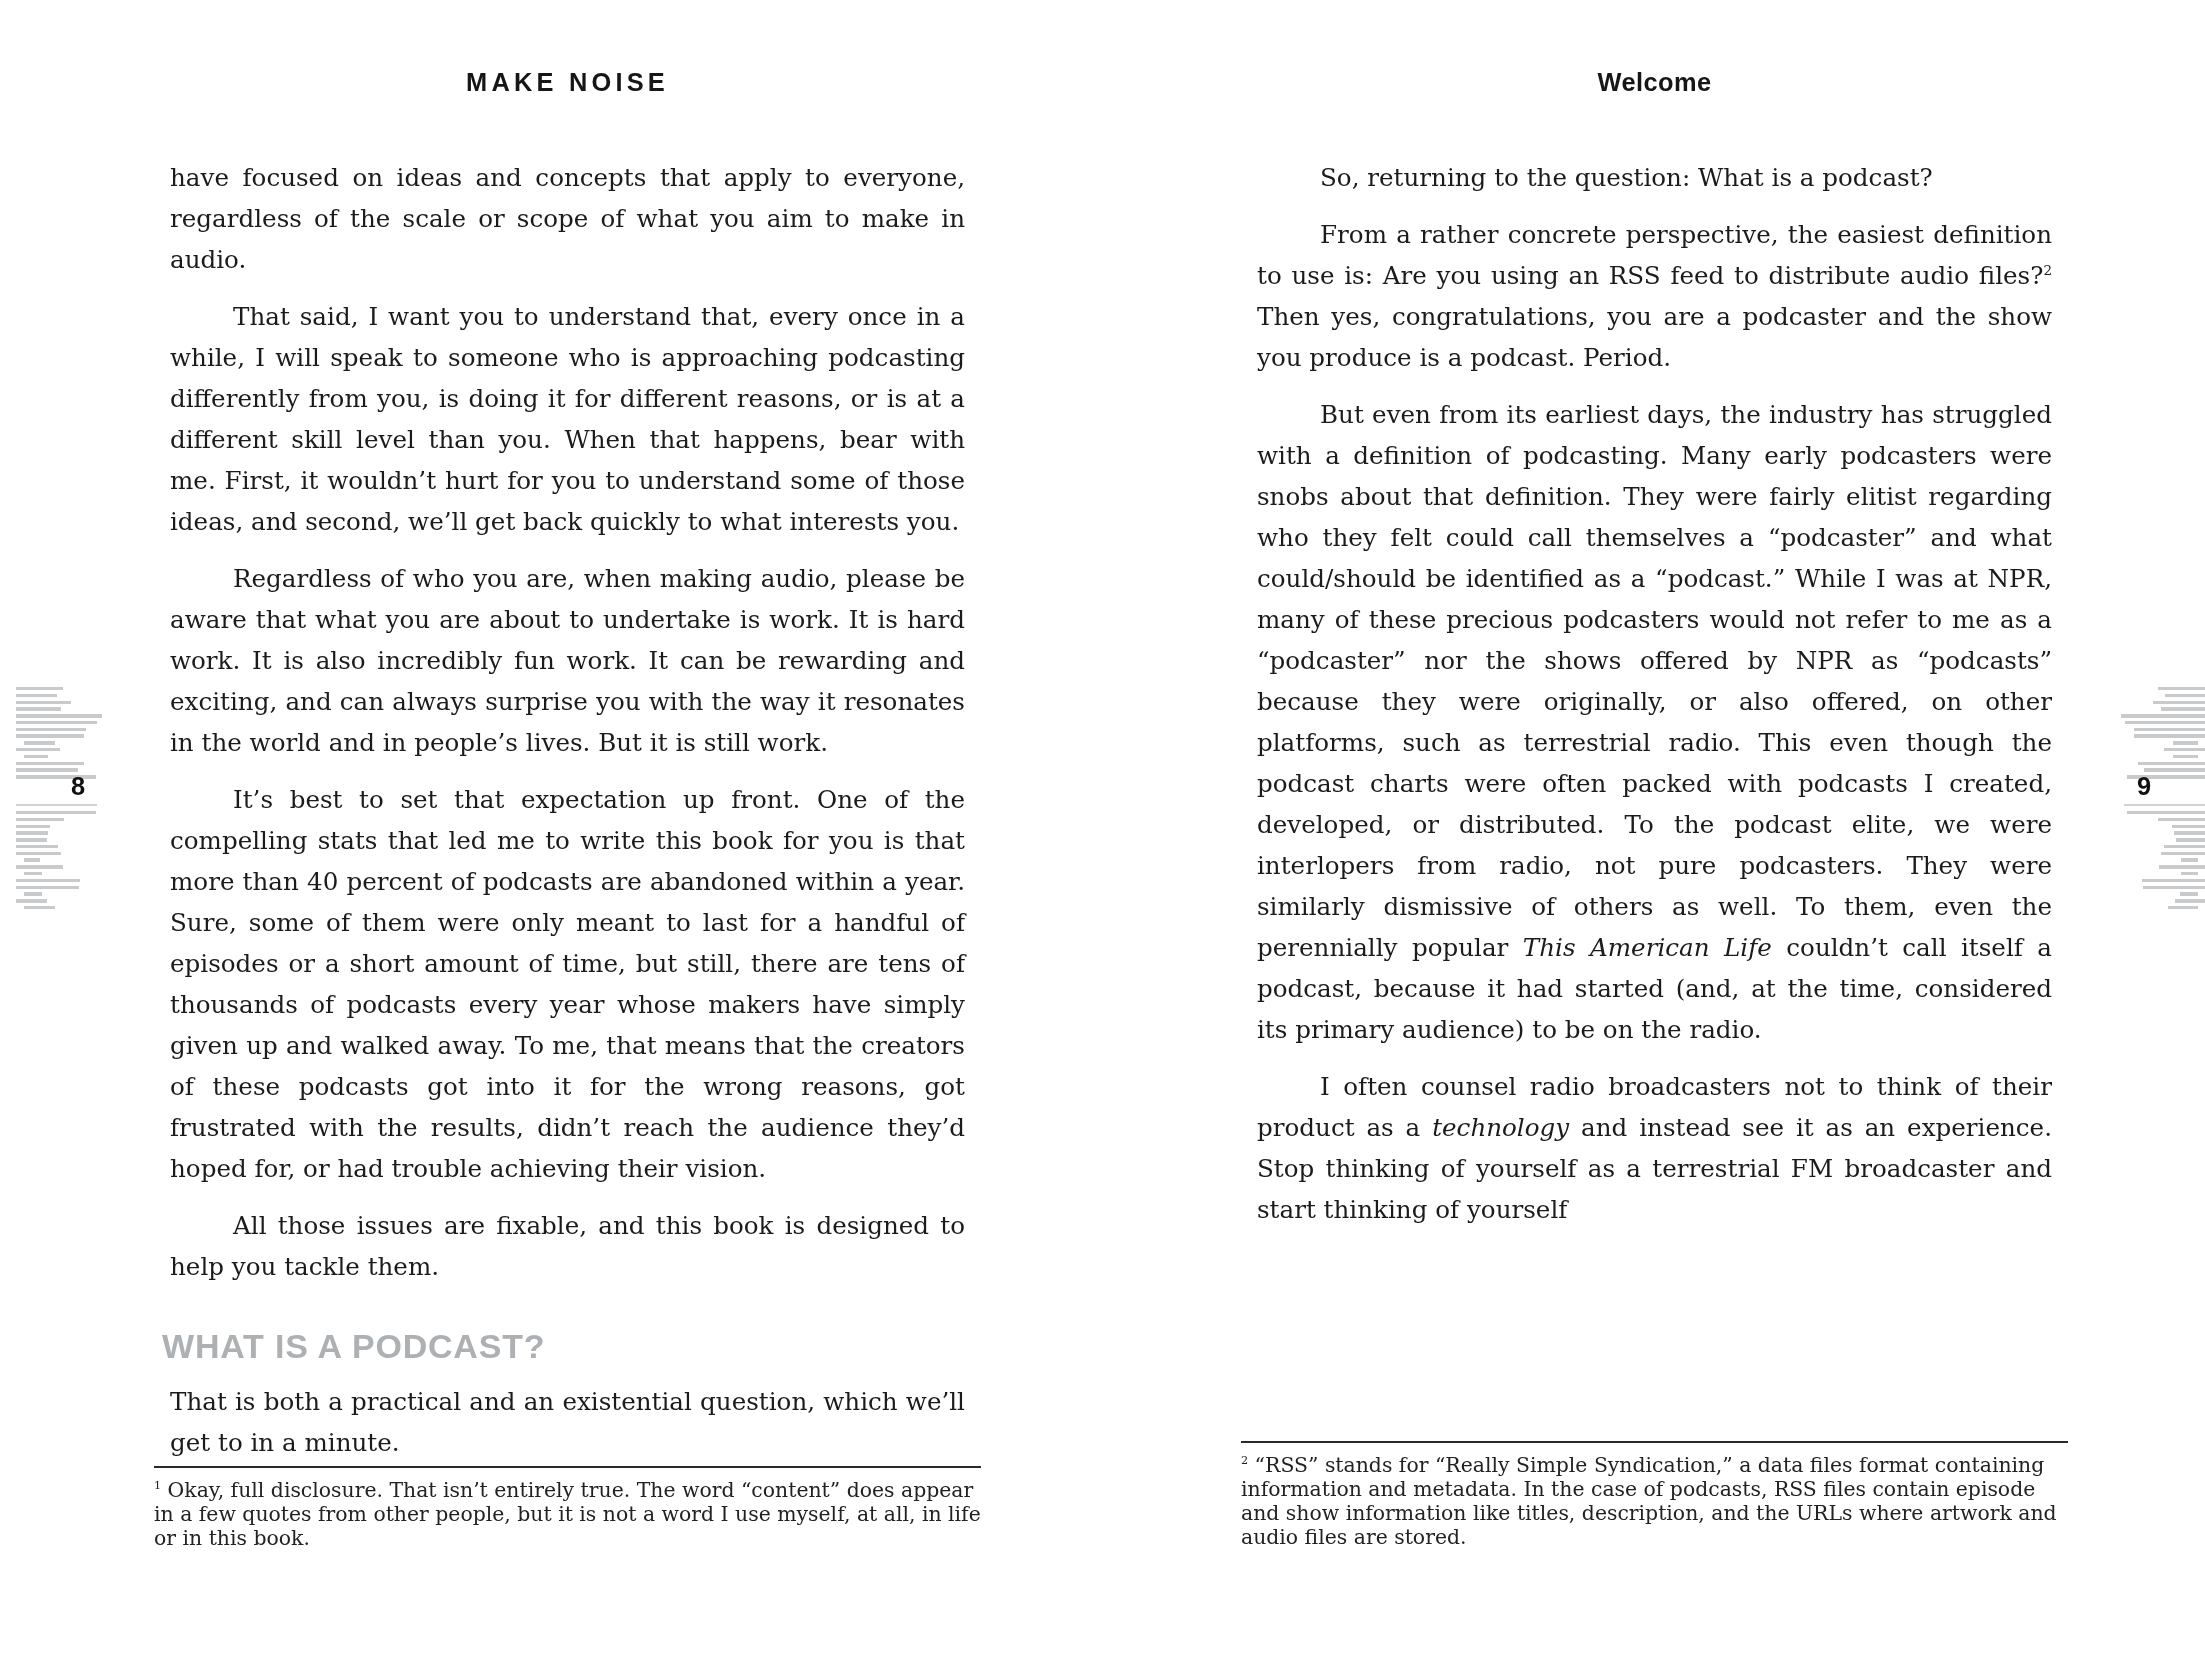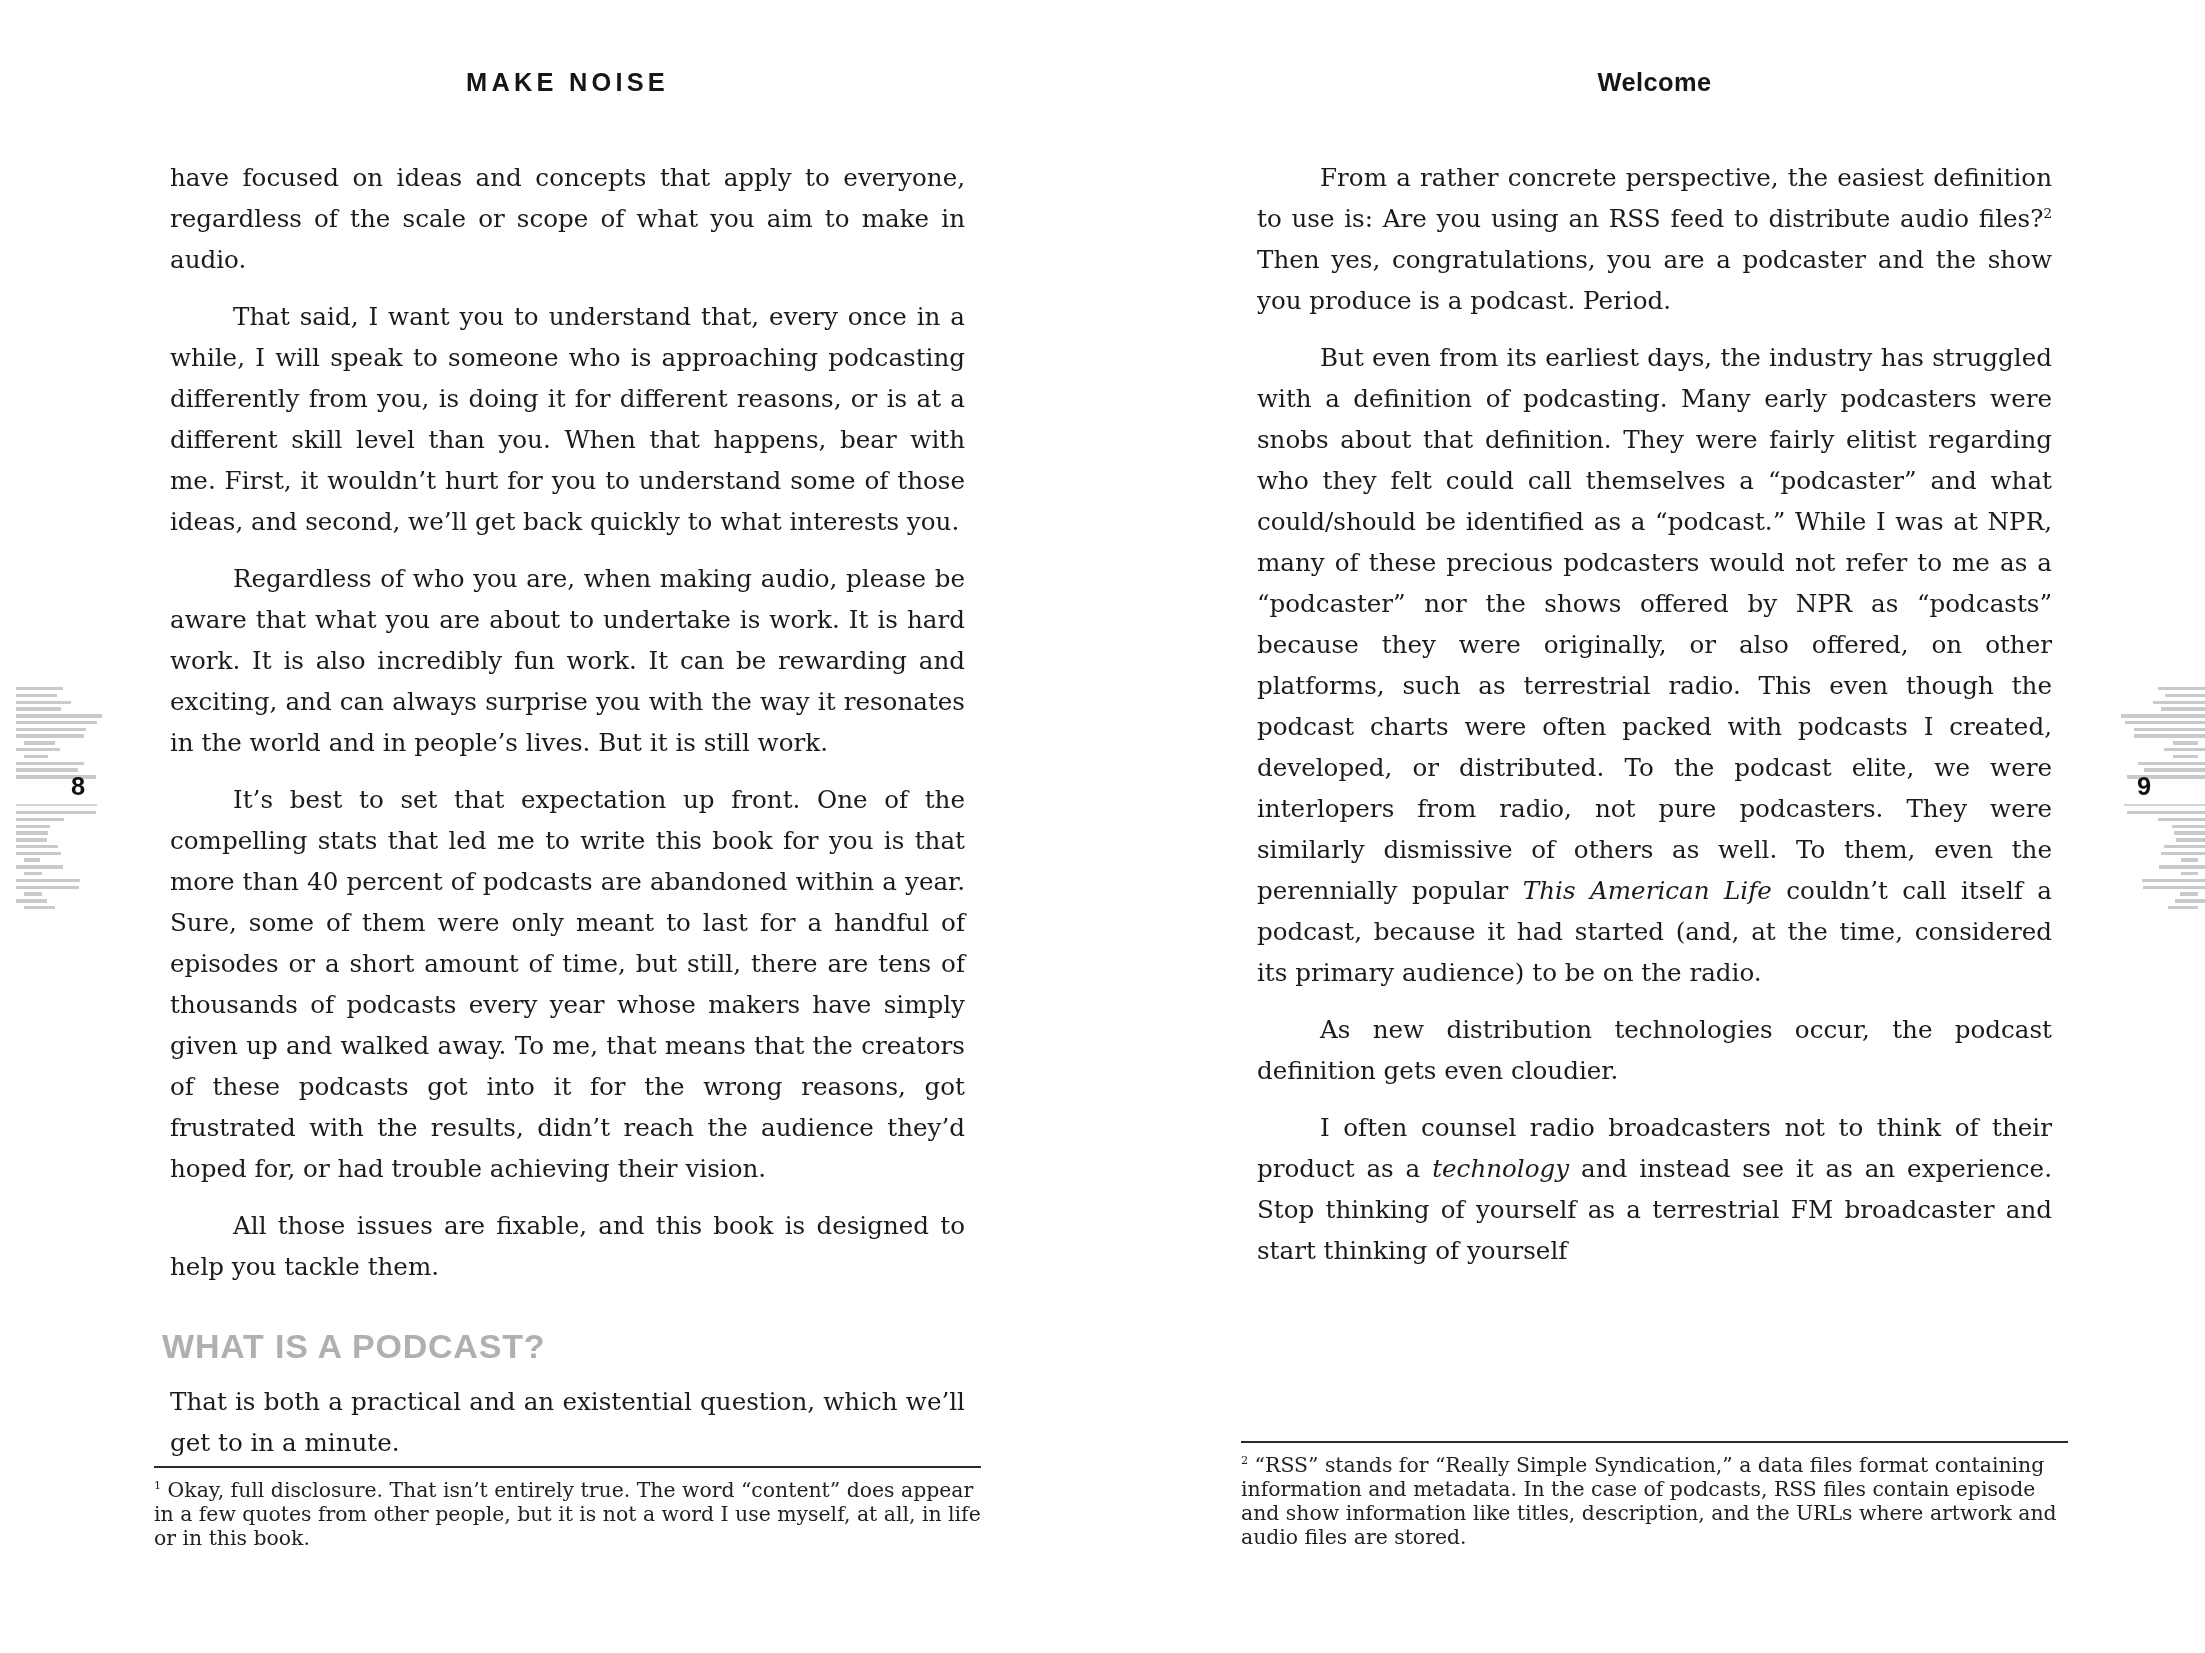--- a/index.html
+++ b/index.html
@@ -133,23 +133,23 @@
       <div class="bar" style="width: 31px; background: rgb(201, 202, 203); margin-left: 7.6px;"></div>
     </div>
   <div class="edge-rule" style="width: 81px; background: rgb(210, 211, 212);"></div>
   <div class="page-number">8</div>
 </section>
 
 <section class="page" id="right-page">
   <header class="running-head">Welcome</header>
 
   <div class="body-text">
+      <p class="para indent"><span>So, returning to the question: What is a podcast?</span></p>
       <p class="para indent"><span>From a rather concrete perspective, the easiest definition to use is: Are you using an RSS feed to distribute audio files?</span><sup>2</sup><span> Then yes, congratulations, you are a podcaster and the show you produce is a podcast. Period.</span></p>
       <p class="para indent"><span>But even from its earliest days, the industry has struggled with a definition of podcasting. Many early podcasters were snobs about that definition. They were fairly elitist regarding who they felt could call themselves a “podcaster” and what could/should be identified as a “podcast.” While I was at NPR, many of these precious podcasters would not refer to me as a “podcaster” nor the shows offered by NPR as “podcasts” because they were originally, or also offered, on other platforms, such as terrestrial radio. This even though the podcast charts were often packed with podcasts I created, developed, or distributed. To the podcast elite, we were interlopers from radio, not pure podcasters. They were similarly dismissive of others as well. To them, even the perennially popular </span><span class="italic">This American Life</span><span> couldn’t call itself a podcast, because it had started (and, at the time, considered its primary audience) to be on the radio.</span></p>
-      <p class="para indent"><span>As new distribution technologies occur, the podcast definition gets even cloudier.</span></p>
       <p class="para indent"><span>I often counsel radio broadcasters not to think of their product as a </span><span class="italic">technology</span><span> and instead see it as an experience. Stop thinking of yourself as a terrestrial FM broadcaster and start thinking of yourself</span></p>
     </div>
 
   <footer class="footnote"><sup>2</sup><span> “RSS” stands for “Really Simple Syndication,” a data files format containing information and metadata. In the case of podcasts, RSS files contain episode and show information like titles, description, and the URLs where artwork and audio files are stored.</span></footer>
 
   <div class="waveform top">
       <div class="bar" style="width: 48px; background: rgb(201, 202, 203); margin-right: 0px;"></div>
       <div class="bar" style="width: 41px; background: rgb(201, 202, 203); margin-right: 0px;"></div>
       <div class="bar" style="width: 53px; background: rgb(201, 202, 203); margin-right: 0px;"></div>
       <div class="bar" style="width: 45px; background: rgb(201, 202, 203); margin-right: 0px;"></div>

